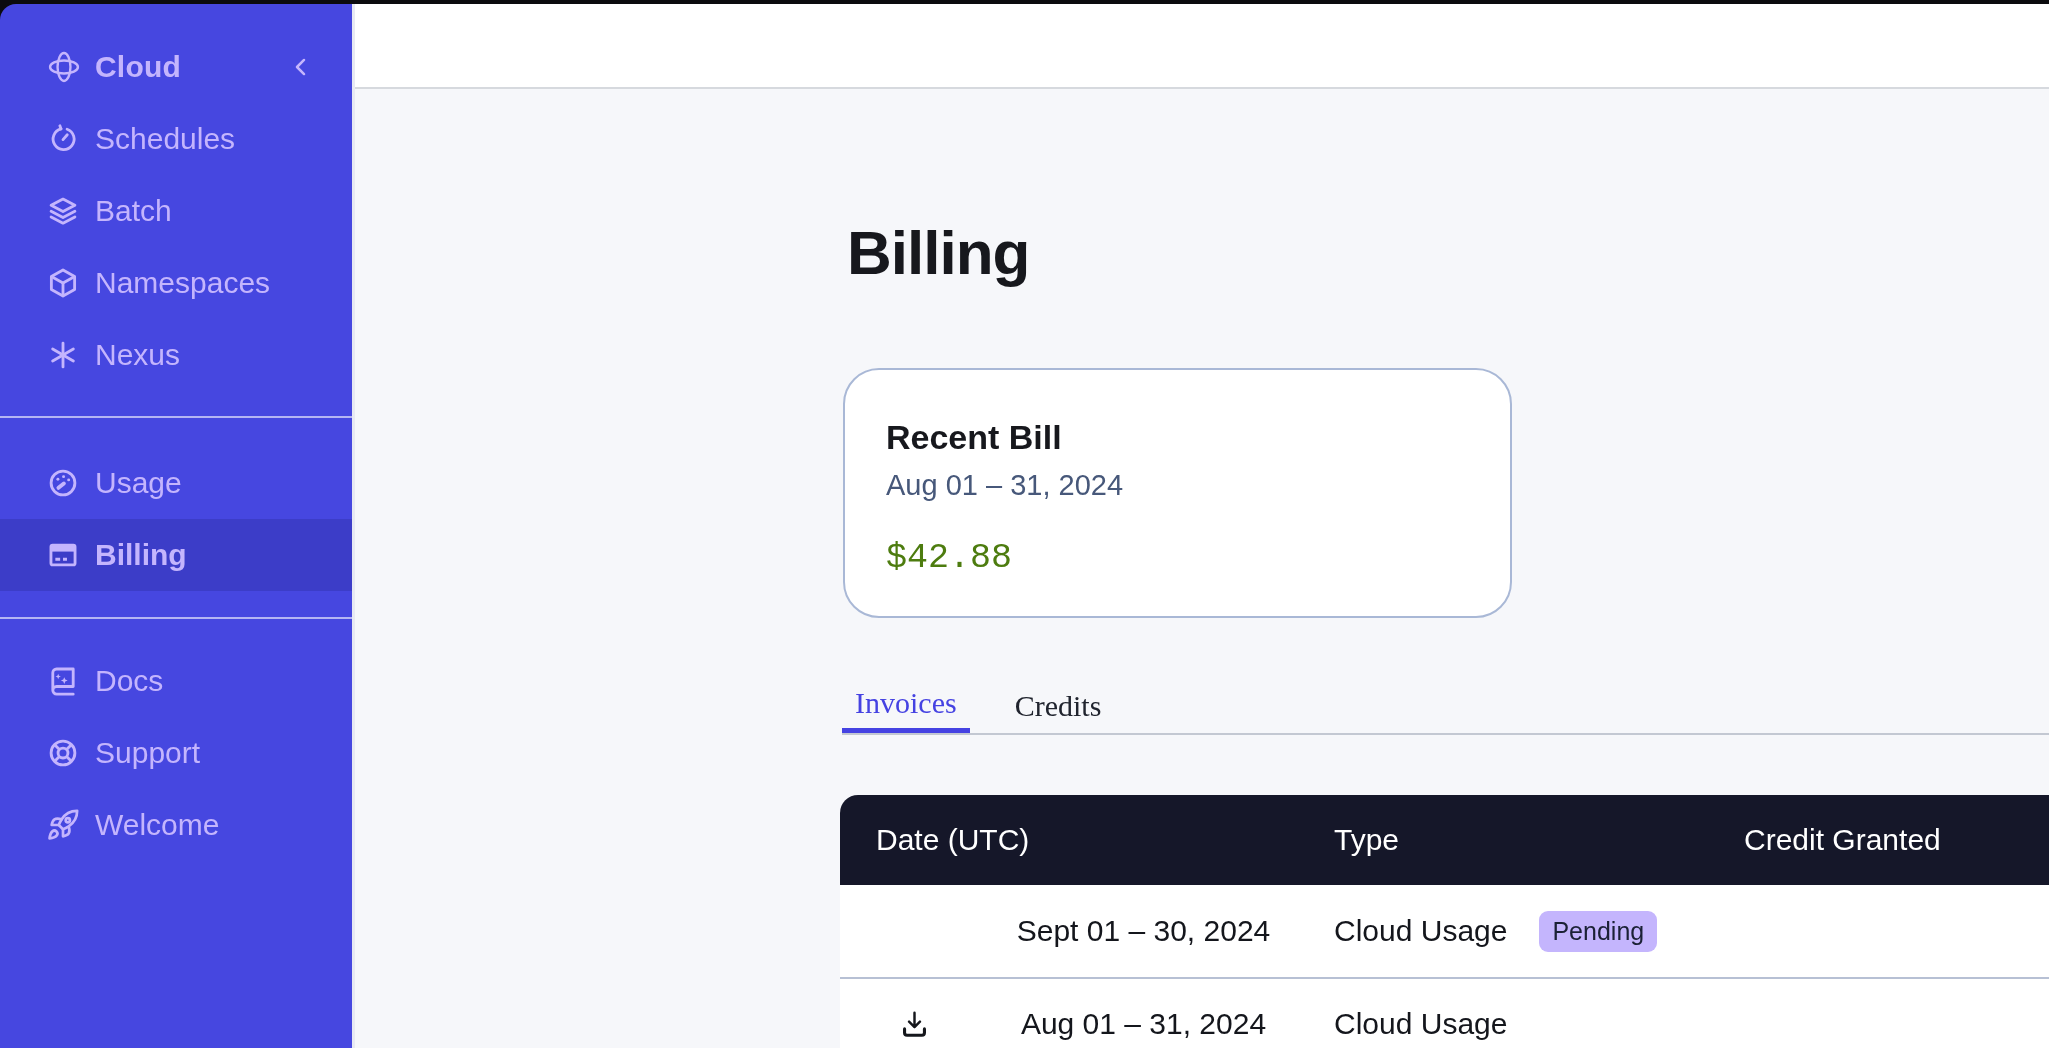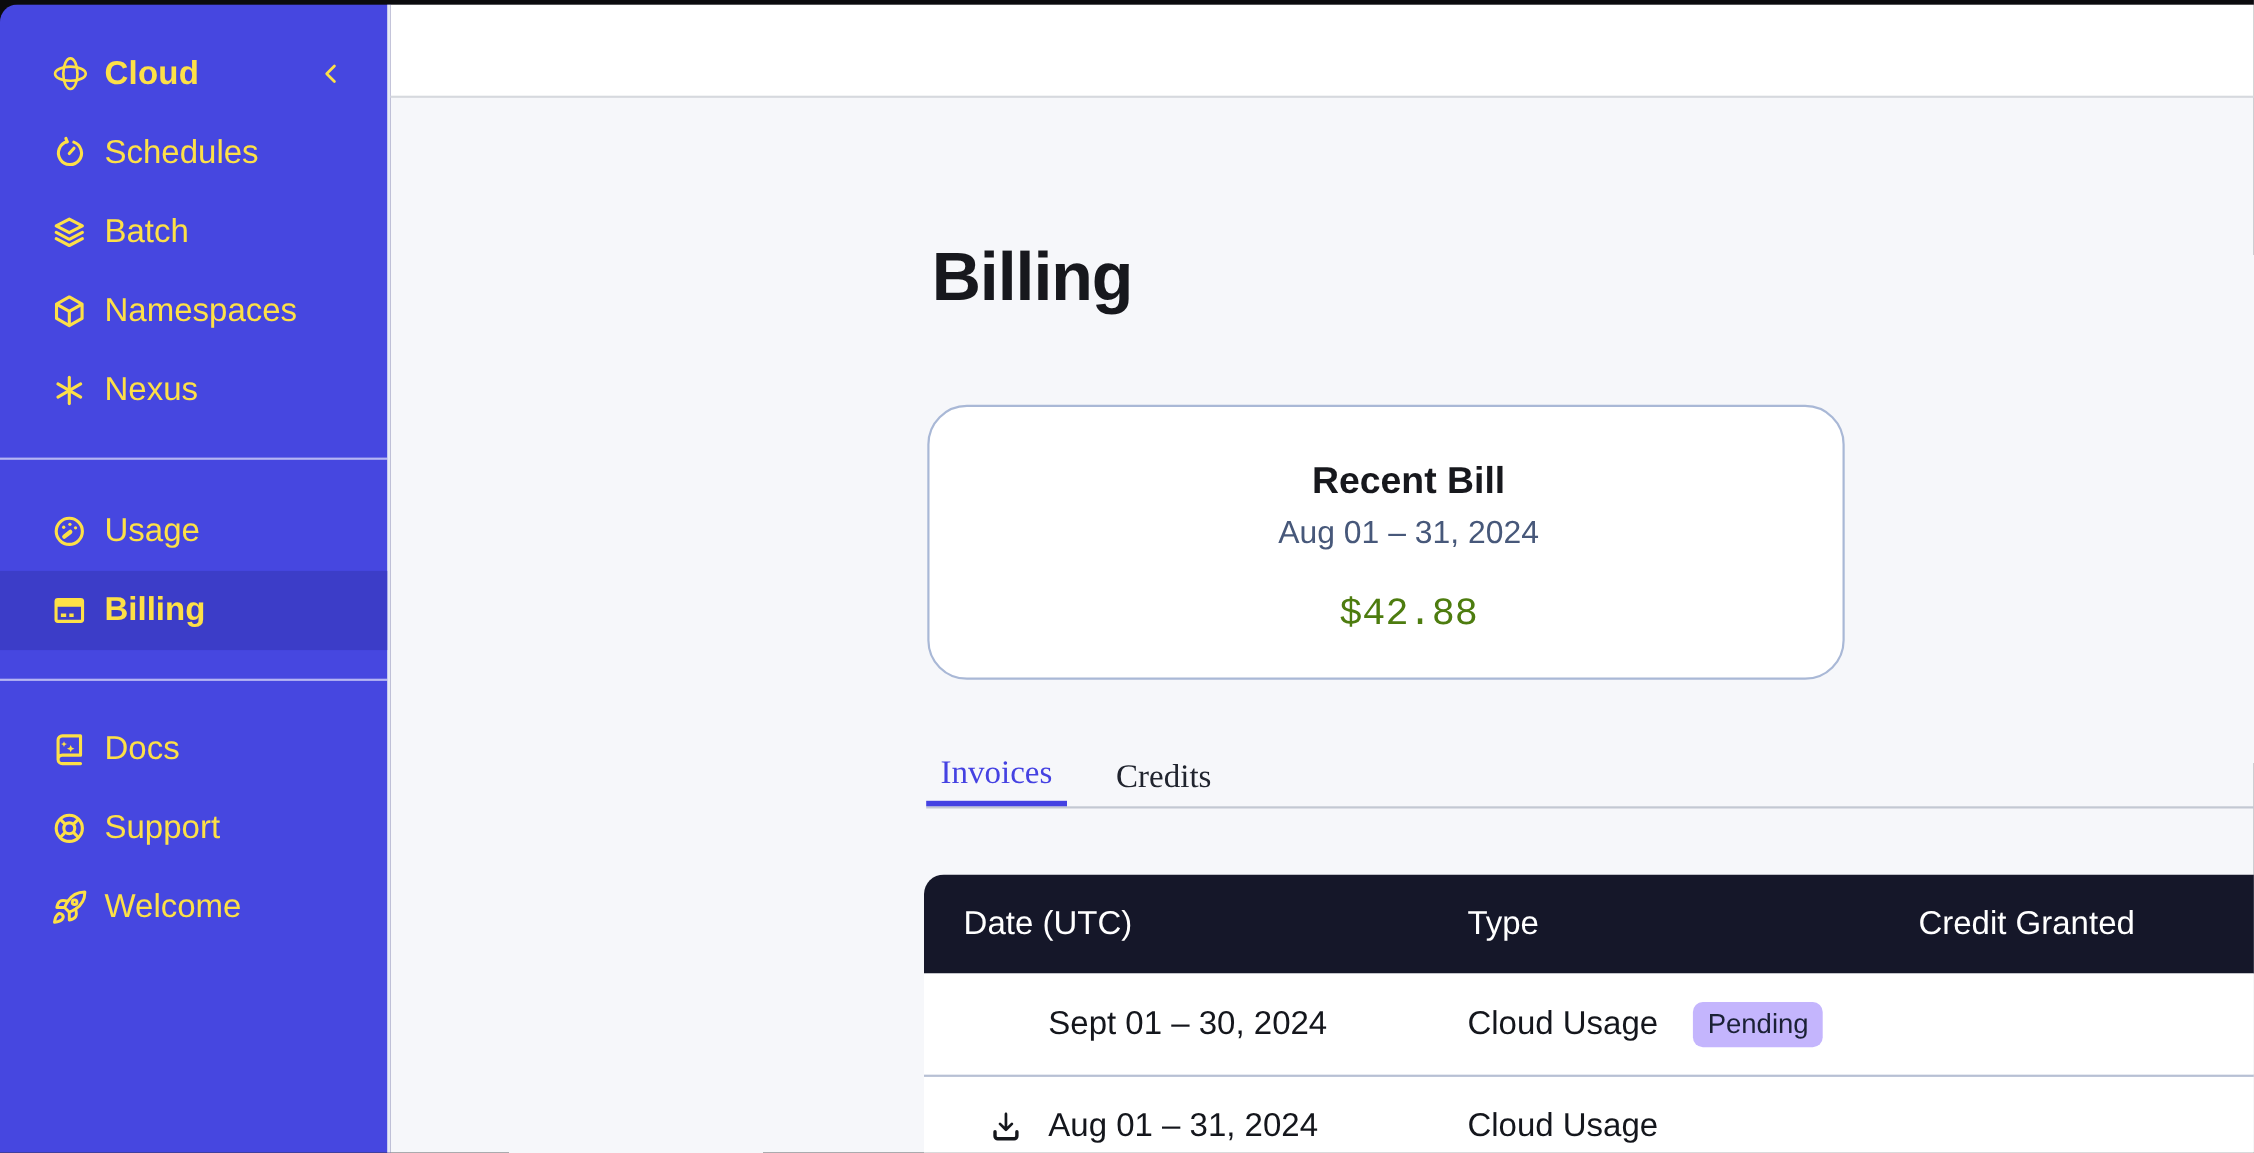--- a/index.html
+++ b/index.html
@@ -12,21 +12,21 @@
   .window {
     position:absolute; left:0; right:0; top:4px; bottom:0;
     border-top-left-radius:16px; overflow:hidden;
     display:flex;
   }
   
   .sidebar {
     width:355px; flex:0 0 355px;
     background:#4647e0;
     border-right:3px solid #e7e9f3;
-    color:#fde047;
+    color:#c4b5fd;
     display:flex; flex-direction:column;
   }
   .brand-row {
     height:99px; display:flex; align-items:center;
     padding:26px 38px 0 46px; cursor:pointer;
   }
   .brand-label { font-size:30px; font-weight:600; margin-left:13px; letter-spacing:.2px; }
   .collapse-btn { margin-left:auto; display:flex; align-items:center; }
   .nav-item {
     height:72px; display:flex; align-items:center;
@@ -51,21 +51,21 @@
     font-size:62px; font-weight:600; color:#17181d; letter-spacing:-1px;
   }
 
   
   .cards { position:absolute; left:488px; top:279px; height:250px; width:1700px; }
   .card {
     position:absolute; top:0; height:250px; background:#fff;
     border:2px solid #a9b8d6; border-radius:36px;
     padding:48px 0 0 41px;
   }
-  .card-recent { left:0; width:834px;text-align:center; }
+  .card-recent { left:0; width:669px; }
   .card-title { font-size:34px; font-weight:600; color:#17181d; }
   .card-subtitle { font-size:29px; color:#47587a; margin-top:12px; }
   .card-amount { font-family:Liberation Mono, monospace; font-size:35px; color:#4d7c0f; margin-top:36px; }
 
   
   .tabbar { position:absolute; left:488px; top:589px; width:1670px; height:60px; }
   .tabbar .baseline { position:absolute; left:-1px; top:55px; height:2px; width:1670px; background:#c3c8d2; }
   .tabs { position:absolute; left:-1px; top:0; display:flex; }
   .tab {
     height:55px; display:flex; align-items:center; padding:0 13px;
@@ -84,21 +84,21 @@
     height:90px; background:#151729; color:#fff; align-items:center;
     font-size:30px; font-weight:500;
   }
   .th-date { padding-left:36px; }
   .trow {
     display:grid; grid-template-columns:494px 410px 1fr;
     height:92px; background:#ffffff; align-items:center;
     font-size:30px; color:#14161c;
   }
   .trow + .trow { border-top:2px solid #b7c0d4; }
-  .td-date { position:relative; padding-left:113px; }
+  .td-date { position:relative; padding-left:113px;text-align:center; }
   .dl-icon { position:absolute; left:59px; top:50%; transform:translateY(-50%); width:31px; height:31px; color:#15171c; }
   .td-type { display:flex; align-items:center; }
   .badge {
     margin-left:32px; background:#c4b5fd; color:#1b2136;
     font-size:25px; font-weight:500; padding:8px 13px; border-radius:9px;
     line-height:1;
   }
 </style>
 </head>
 <body>

